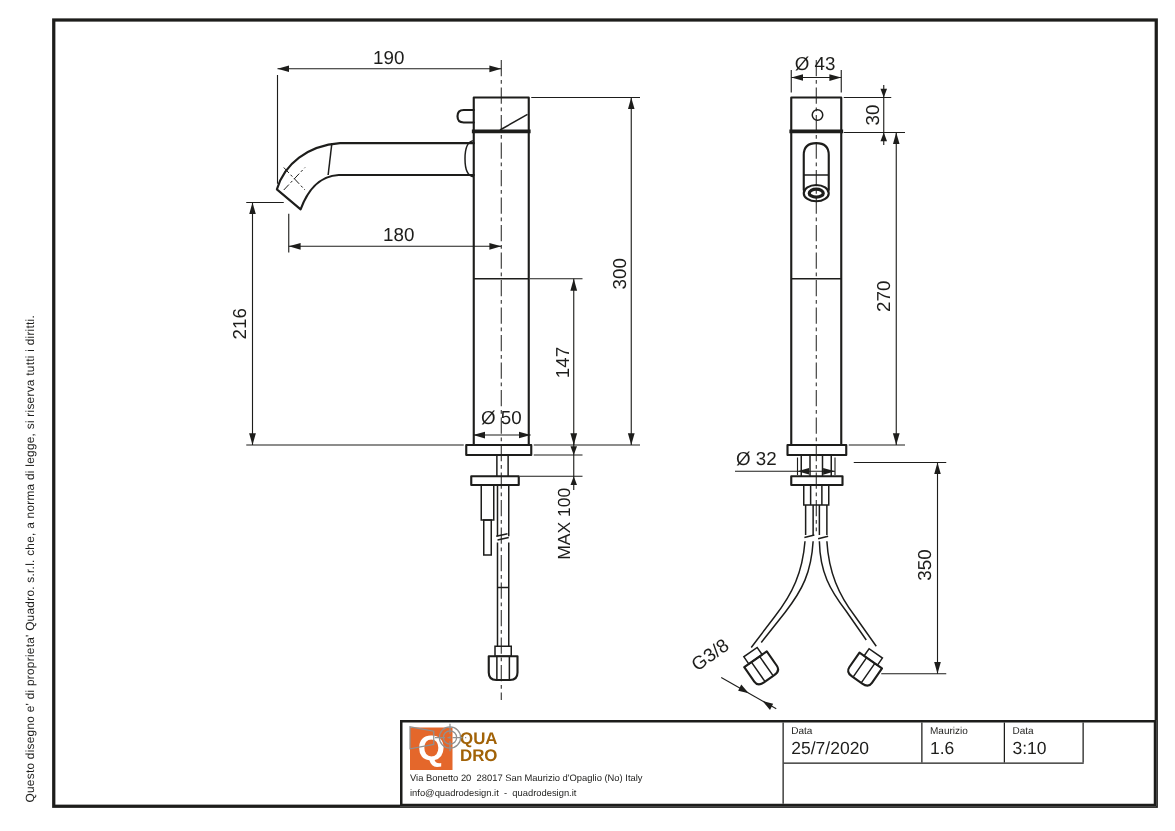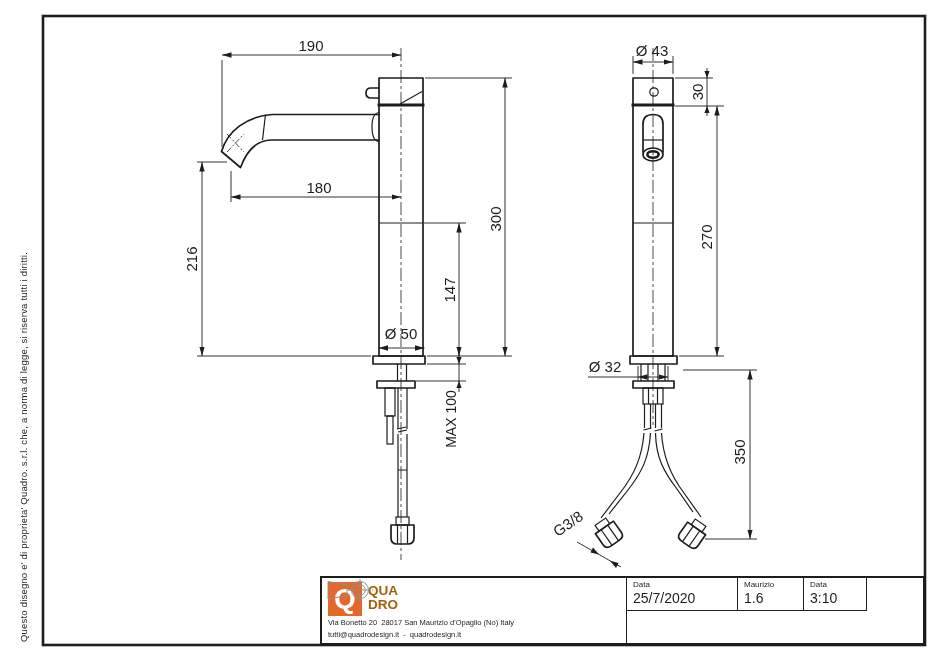--- a/index.html
+++ b/index.html
@@ -183,21 +183,21 @@
 <div class="tb">
   <div class="tb-left">
     <div class="logo-sq" style="background:#e4672b">
       <span>Q</span>
     </div>
     <div class="logo-word" style="color:#a16207">
       <span style="display:block">QUA</span>
       <span style="display:block">DRO</span>
     </div>
     <div class="addr">Via Bonetto 20  28017 San Maurizio d'Opaglio (No) Italy</div>
-    <div class="addr2">tutti@quadrodesign.it  -  quadrodesign.it</div>
+    <div class="addr2">info@quadrodesign.it  -  quadrodesign.it</div>
   </div>
   <div class="tb-right">
     <div class="tb-row1">
       <div class="cell c-data">
         <span class="lbl">Data</span>
         <span class="val">25/7/2020</span>
       </div>
       <div class="cell c-ver">
         <span class="lbl">Maurizio</span>
         <span class="val">1.6</span>

